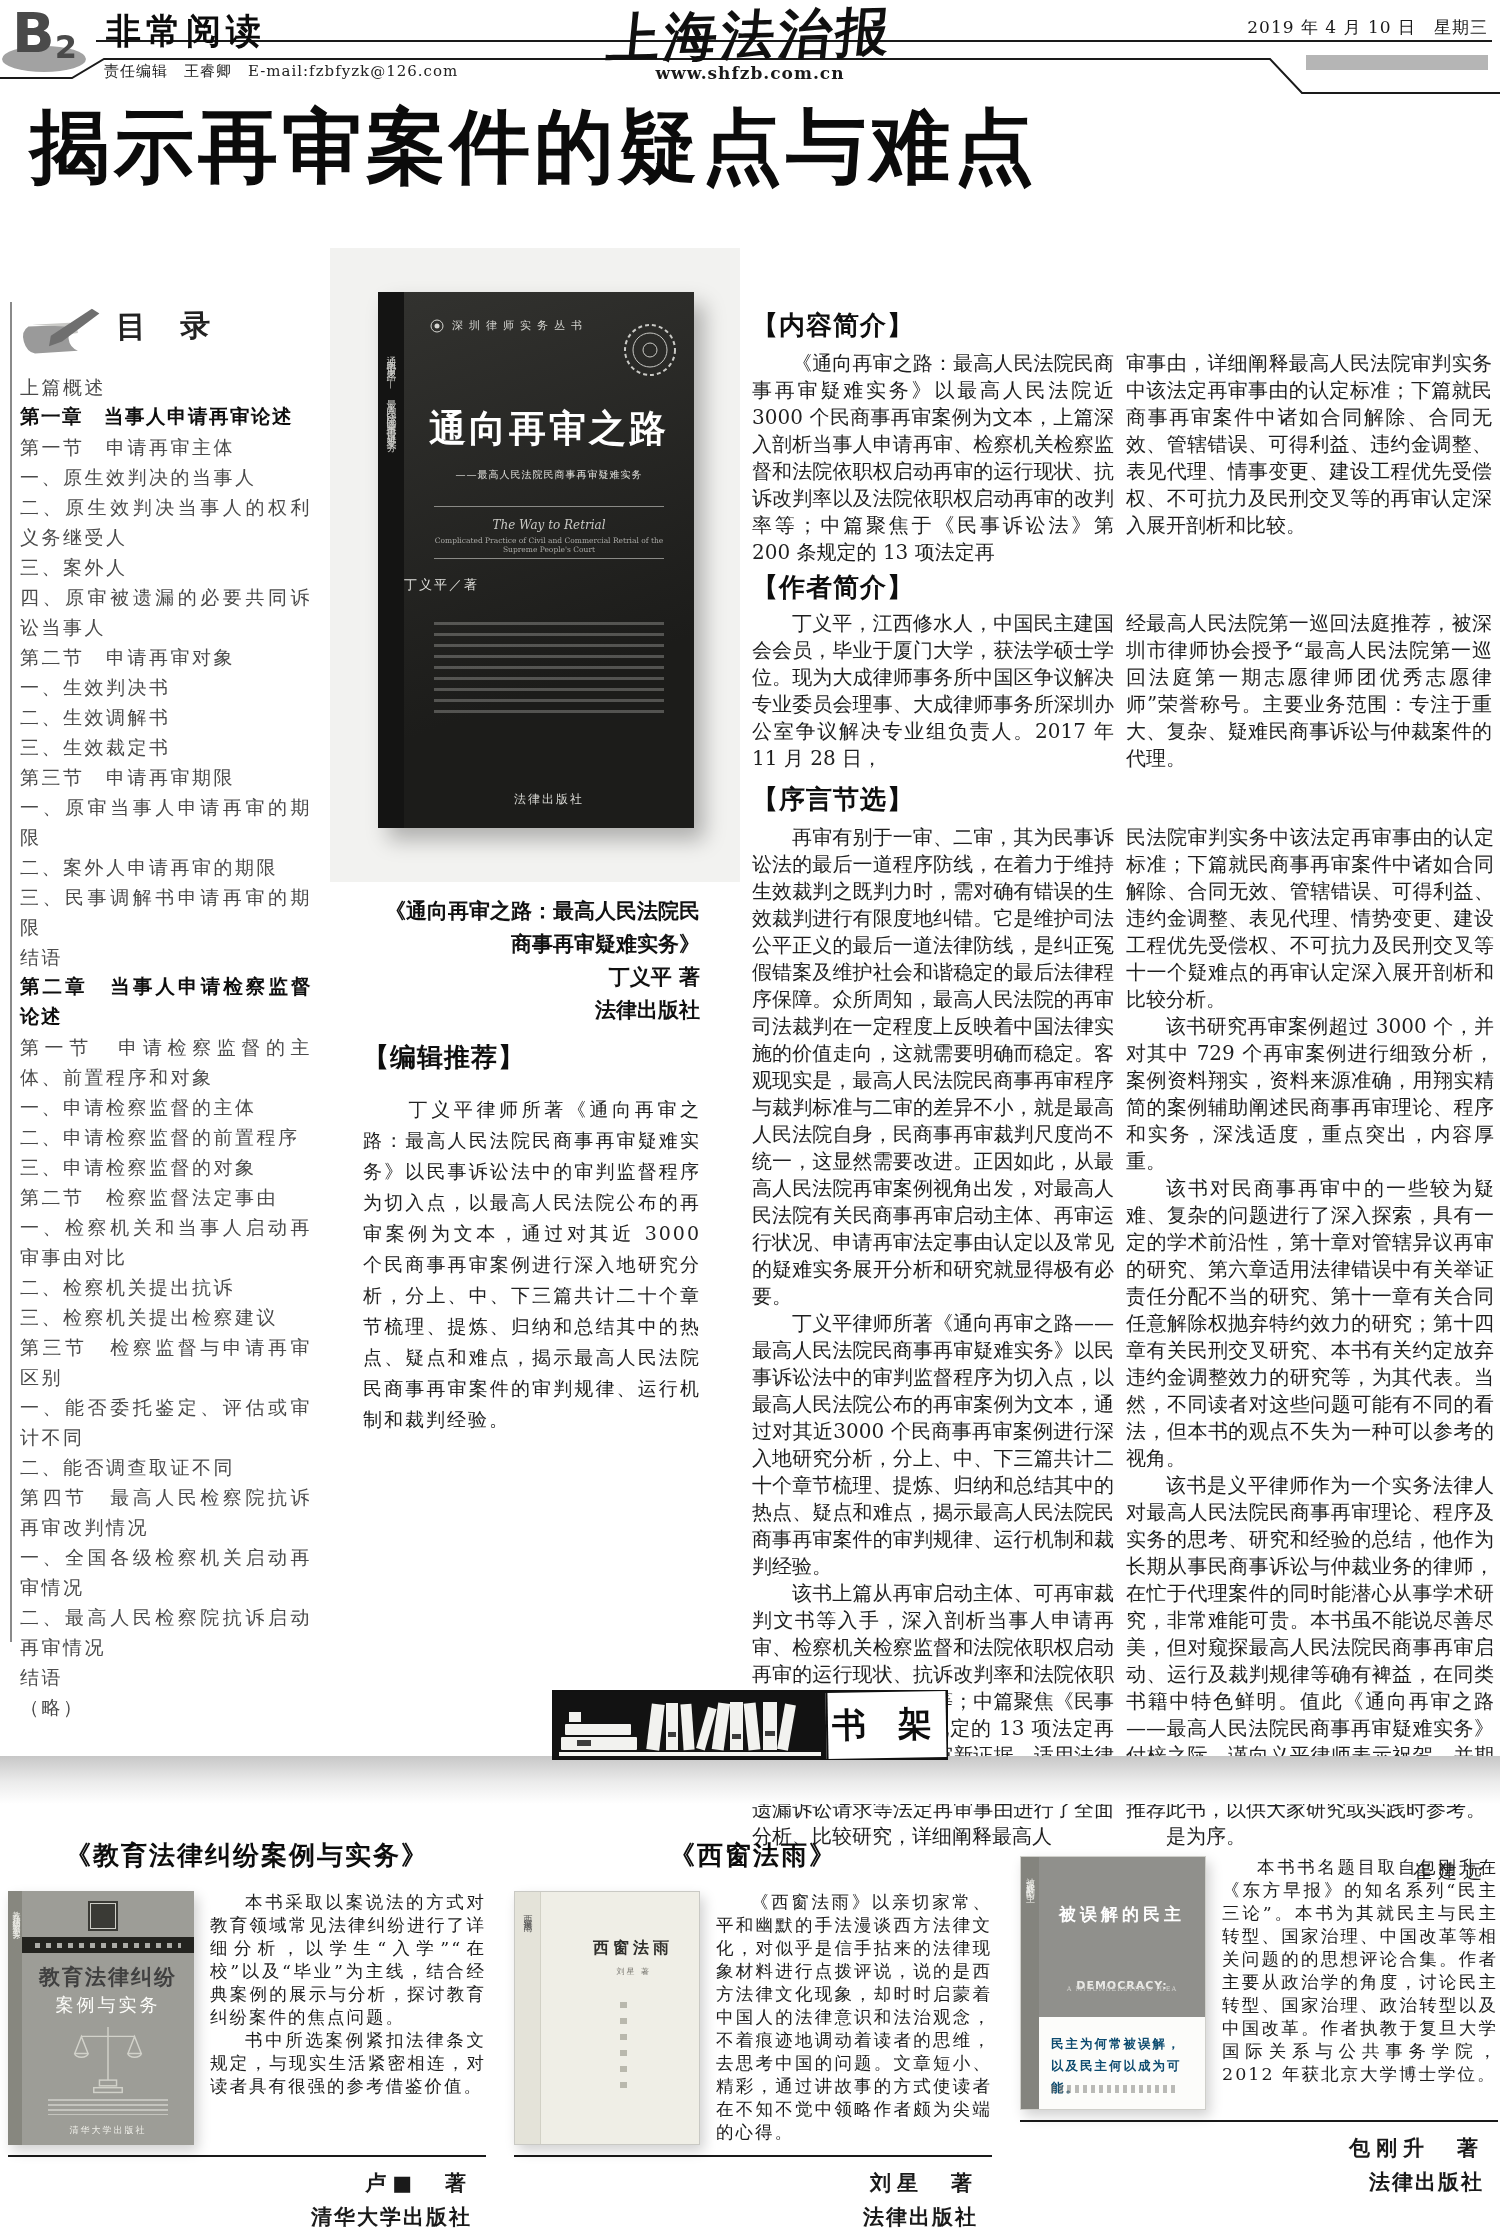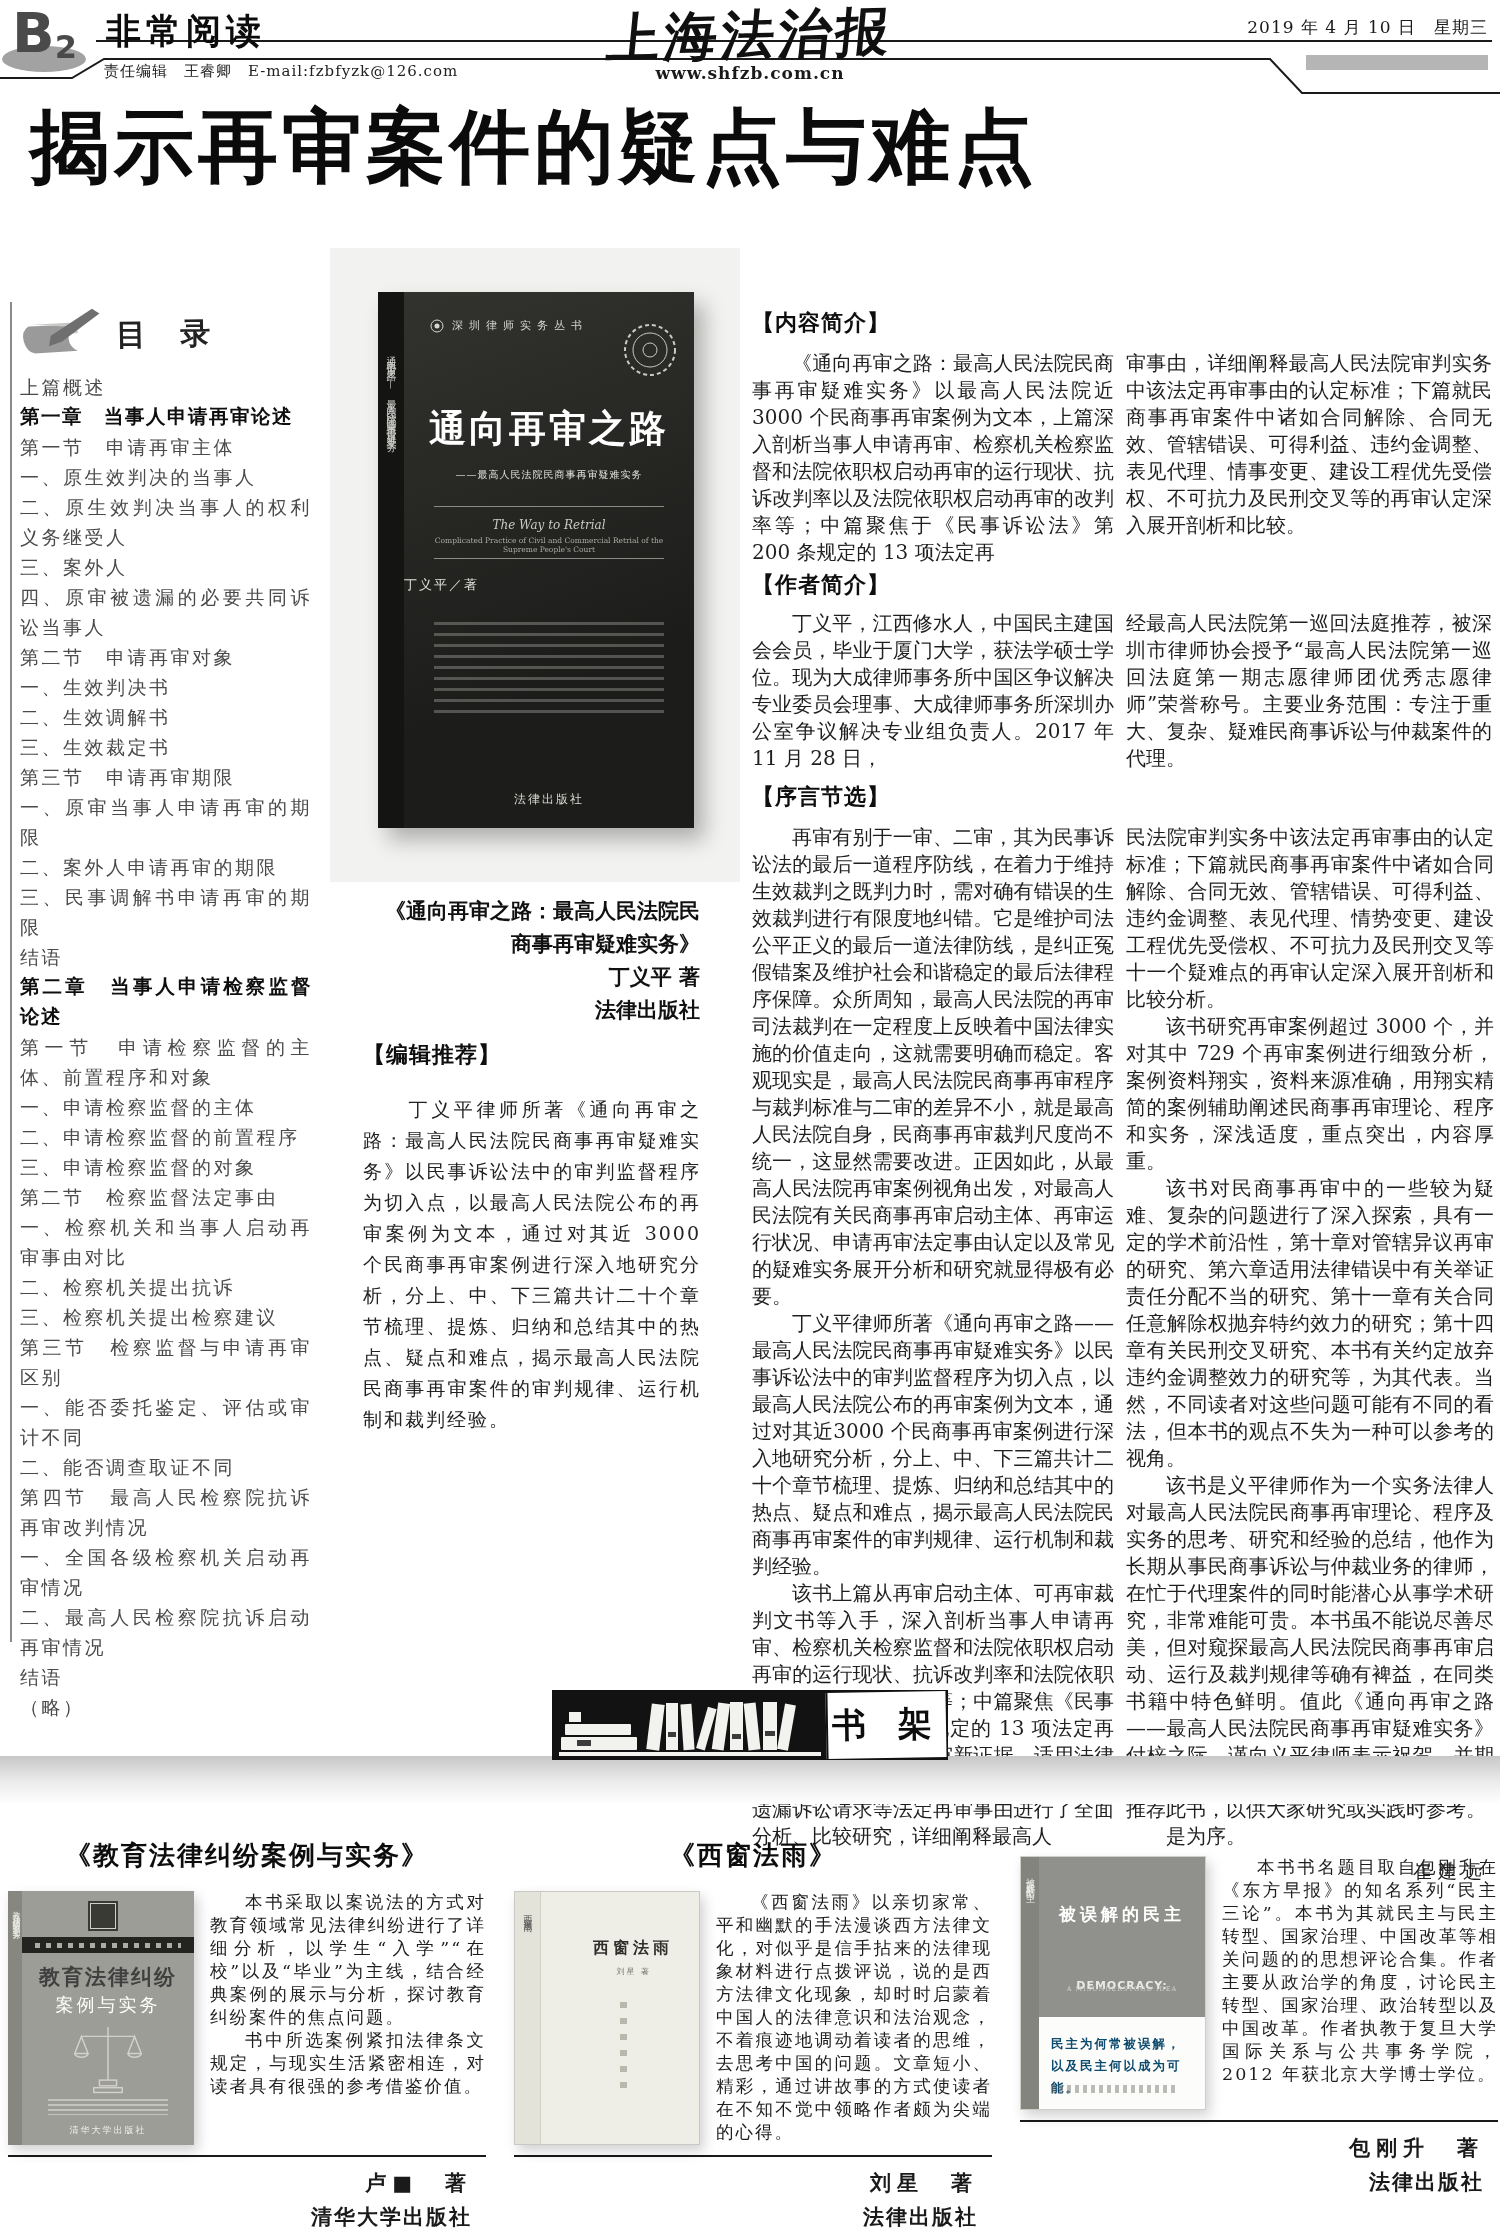--- a/index.html
+++ b/index.html
@@ -15,21 +15,21 @@
   .secname{left:106px;top:8px;font-size:35px;font-weight:900;letter-spacing:5px;color:#0c0c0c}
   .editorline{left:104px;top:62px;font-size:15px;letter-spacing:1px;color:#222}
   .masthead{left:545px;top:0;width:410px;text-align:center;font-size:53px;font-weight:bold;letter-spacing:4px;color:#101010;transform:skewX(-7deg) rotate(-1.5deg);z-index:2}
   .website{left:600px;top:63px;width:300px;text-align:center;font-size:17px;font-weight:bold;letter-spacing:1px}
   .dateline{right:12px;top:16px;font-size:17px;letter-spacing:1px}
   .graybar{left:1306px;top:55px;width:182px;height:15px;background:#b5b5b5}
   
   .headline{left:30px;top:94px;width:1440px;font-size:80px;font-weight:900;letter-spacing:4px;color:#0b0b0b;font-family:"DejaVu Sans",sans-serif}
   
   .toc-rule{left:10px;top:302px;width:2px;height:1340px;background:#8a8a8a}
-  .toc-hdr{left:20px;top:306px;display:flex;align-items:center;gap:10px}
+  .toc-hdr{left:20px;top:306px;display:flex;align-items:flex-start;gap:10px}
   .toc-label{font-size:30px;font-weight:bold;letter-spacing:12px;color:#222;transform:rotate(-1deg)}
   .toc-list{left:20px;top:372px;width:292px;font-size:19px;line-height:30px;letter-spacing:2.5px;color:#4a4a4a;text-align:justify}
   .toc-ch{font-weight:bold;color:#0e0e0e;font-size:19.5px;letter-spacing:1.5px;font-family:"DejaVu Sans",sans-serif}
   
   .photo{left:330px;top:248px;width:410px;height:634px;background:#f2f2f0}
   .cover{left:48px;top:44px;width:316px;height:536px;box-shadow:10px 12px 20px rgba(0,0,0,.28)}
   .spine{left:0;top:0;width:26px;height:536px;background:#141413;color:#cfcfcb}
   .spine span{display:block;writing-mode:vertical-rl;font-size:10px;letter-spacing:3px;margin:56px auto 0}
   .front{left:26px;top:0;width:290px;height:536px;background:linear-gradient(160deg,#32322f 0%,#1c1c1a 70%);color:#eee}
   .cv-series{left:26px;top:26px;font-size:11px;letter-spacing:6px;color:#d6d6d2;display:flex;align-items:center;gap:8px}
@@ -38,21 +38,21 @@
   .cvline{left:30px;width:230px;border-top:1px solid #8a8a86}
   .cv-en1{left:0;top:226px;width:100%;text-align:center;font-size:12px;font-style:italic;color:#c9c9c5}
   .cv-en2{left:25px;top:244px;width:240px;text-align:center;font-size:7.5px;color:#a9a9a5}
   .cv-author{left:0;top:284px;width:100%;text-align:left;font-size:13px;color:#e0e0dc;letter-spacing:2px}
   .cv-blurb{left:30px;top:330px;width:230px;height:96px;background:repeating-linear-gradient(180deg,rgba(200,200,196,.32) 0 3px,transparent 3px 11px)}
   .cv-pub{left:0;bottom:20px;width:100%;text-align:center;font-size:12px;color:#d8d8d4;letter-spacing:2px}
   .caption{left:368px;top:894px;width:332px;text-align:right;font-size:21px;font-weight:bold;line-height:33px;color:#111}
   .edrec-t{left:363px;top:1040px}
   .edrec-x{left:363px;top:1094px;width:338px;font-size:19px;line-height:31px;letter-spacing:2px;text-align:justify;color:#222;text-indent:2.4em}
   
-  .sec-t{font-size:22px;font-weight:900;letter-spacing:1px;color:#0e0e0e;font-family:"DejaVu Sans",sans-serif}
+  .sec-t{font-size:26px;font-weight:900;letter-spacing:1px;color:#0e0e0e;font-family:"DejaVu Sans",sans-serif}
   .body{font-size:20px;line-height:27px;color:#1f1f1f;text-align:justify}
   .p{text-indent:2em}
   .sig{text-align:right;letter-spacing:6px;font-size:19px;margin-top:8px;padding-right:6px}
   
   .band{left:0;top:1756px;width:1500px;height:48px;background:linear-gradient(180deg,#c7c7c7 0%,#ececec 55%,#ffffff 100%)}
   .banner{left:552px;top:1690px;width:396px;height:70px;display:flex;border:2px solid #111;background:#111}
   .banner-books{width:272px;height:100%;background:#121212;display:flex;align-items:flex-end;justify-content:center}
   .banner-label{flex:1;background:#fff;border-left:2px solid #111;display:flex;align-items:center;justify-content:center;font-size:34px;font-weight:bold;letter-spacing:10px;color:#0d0d0d;transform:rotate(-1deg)}
   
   .bb{top:1838px;width:478px}

